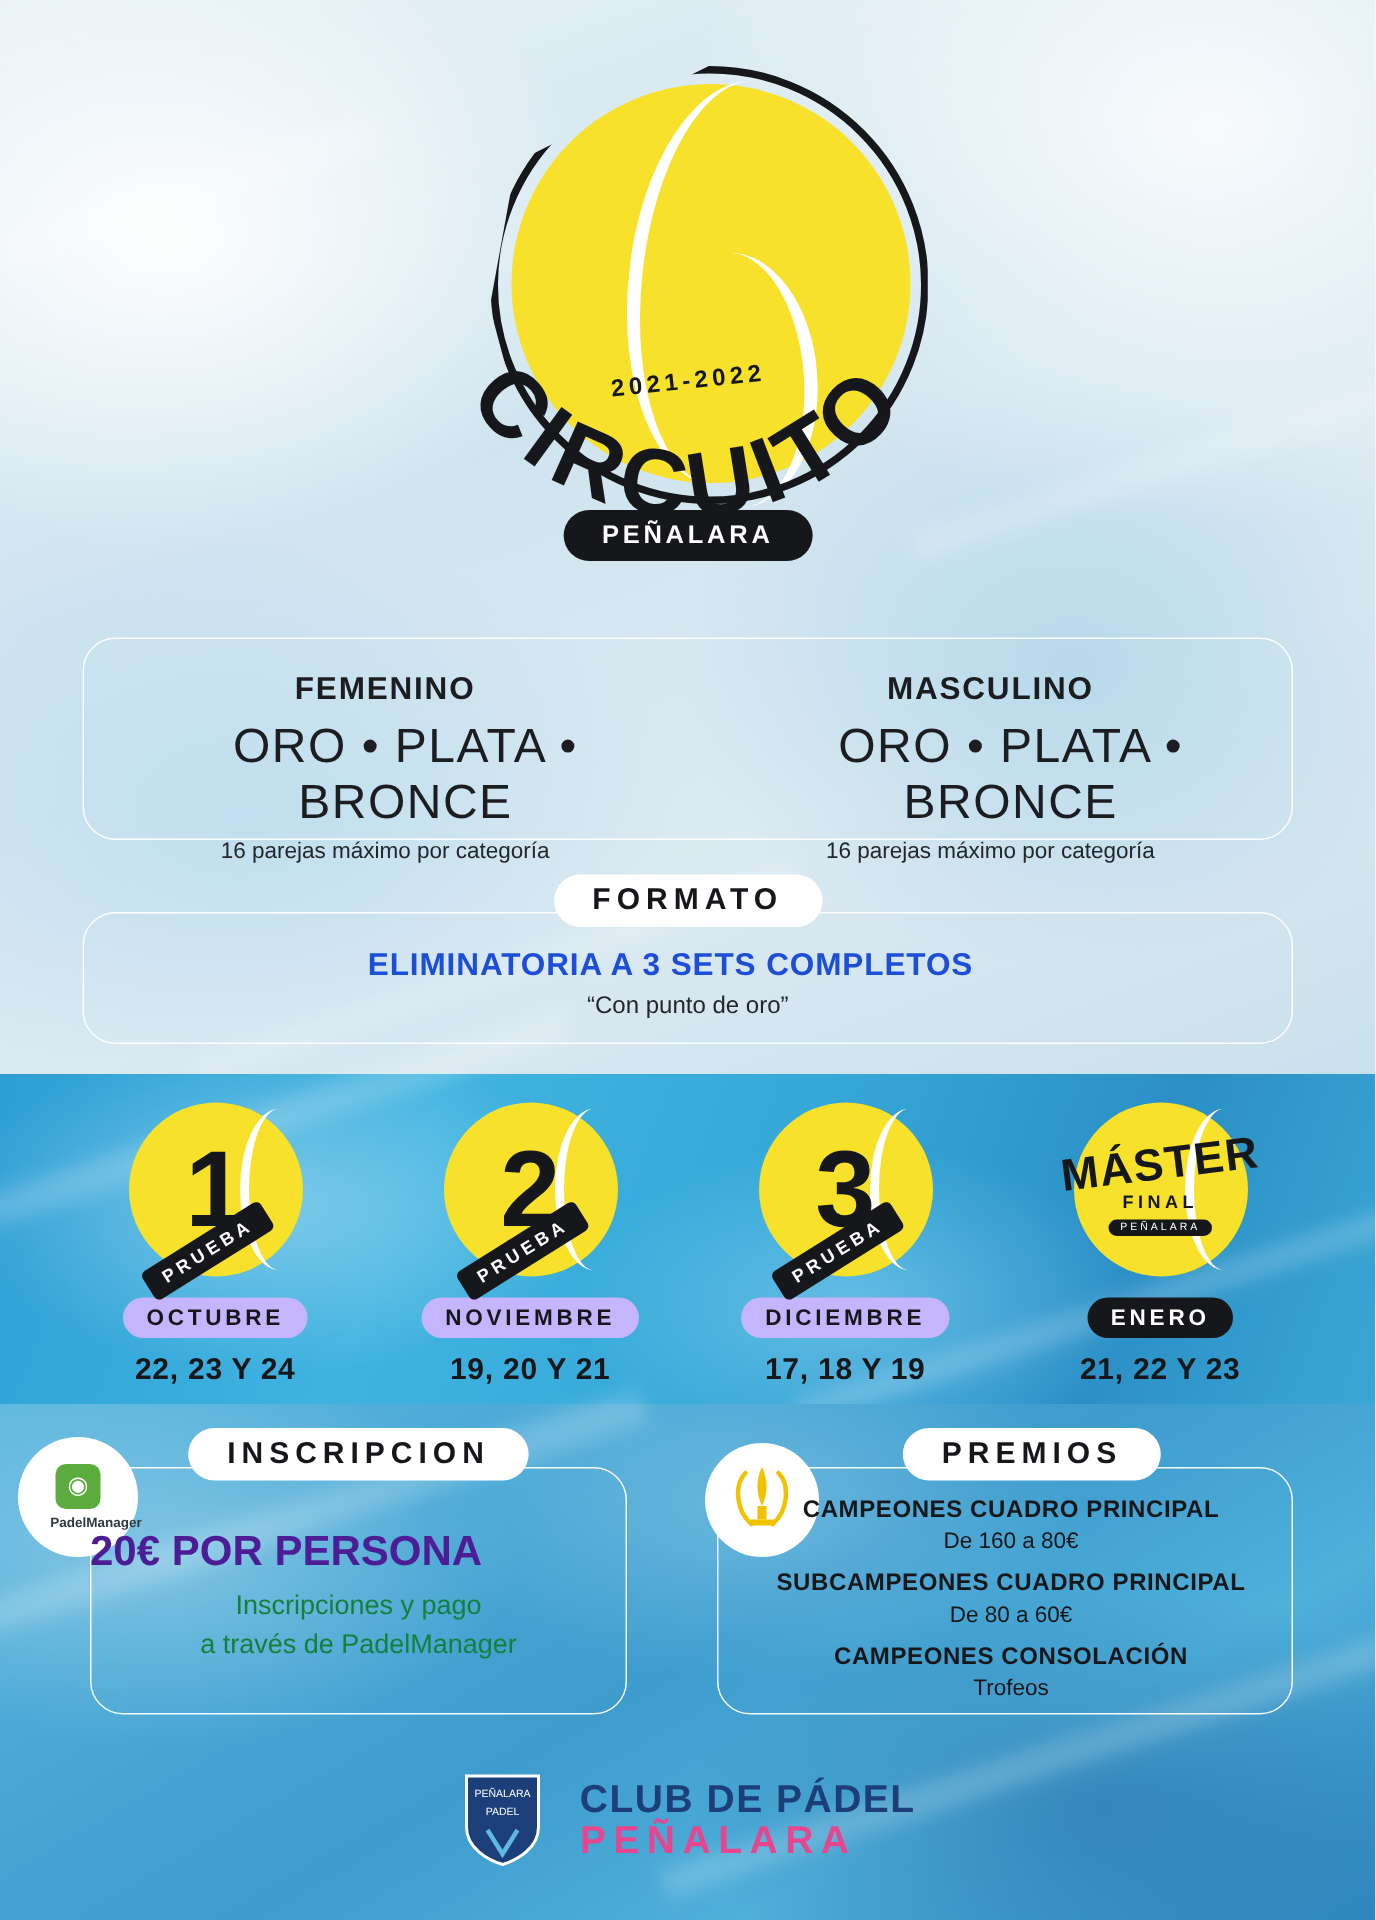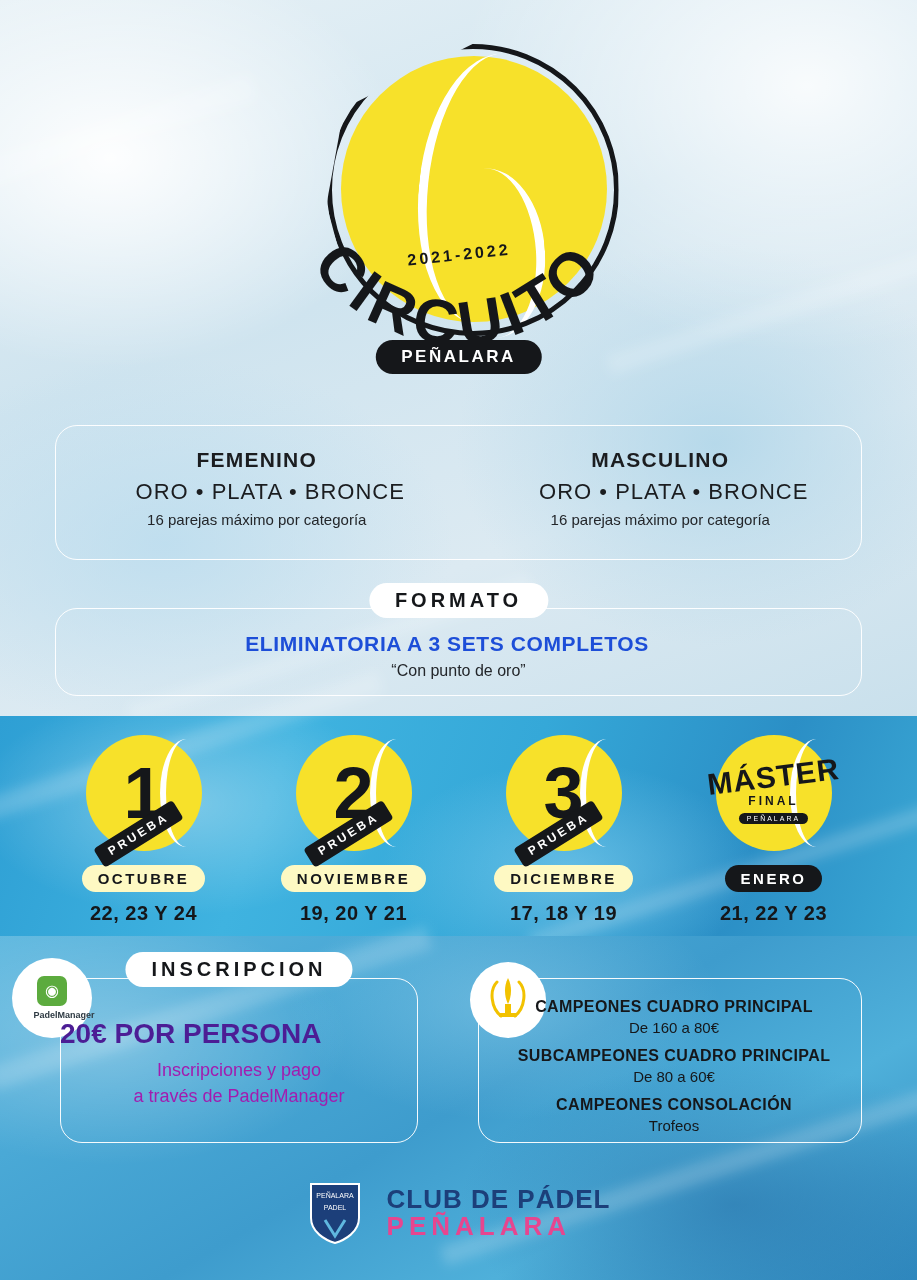--- a/index.html
+++ b/index.html
@@ -111,21 +111,21 @@
 
   
   #card-categorias { left: 55px; top: 425px; width: 807px; height: 135px; }
   #title-categorias { top: 400px; }
   .cat-cols {
     position: absolute; top: 448px; left: 55px; width: 807px;
     display: flex;
   }
   .cat-col { flex: 1; text-align: center; }
   .cat-name { font-size: 21px; font-weight: 700; letter-spacing: 1.2px; color: #1b1d20; text-align: center; }
-  .cat-levels { font-size: 22px; letter-spacing: 1px; color: #1b1d20; margin-top: 7px; font-weight: 400; padding-left: 27px; }
+  .cat-levels { font-size: 32px; letter-spacing: 1px; color: #1b1d20; margin-top: 7px; font-weight: 400; padding-left: 27px; }
   .cat-note { font-size: 15px; color: #23262a; margin-top: 6px; }
 
   
   #card-formato { left: 55px; top: 608px; width: 807px; height: 88px; }
   #title-formato { top: 583px; }
   .formato-main {
     position: absolute; top: 632px; left: 0; width: 894px; text-align: center;
     font-size: 21px; font-weight: 700; letter-spacing: .6px; color: #1d4ed8;
   }
   .formato-sub {
@@ -166,21 +166,21 @@
     align-items: center; justify-content: center; line-height: 1;
   }
   .mb-main { font-size: 30px; font-weight: 700; color: #15171a; letter-spacing: 1px; transform: rotate(-7deg); }
   .mb-sub { font-size: 12px; font-weight: 700; color: #15171a; letter-spacing: 3px; margin-top: 3px; }
   .mb-pill {
     margin-top: 6px; background: #15171a; color: #fff;
     font-size: 7px; letter-spacing: 2px; padding: 2px 8px; border-radius: 8px;
   }
   .month-pill {
     display: inline-block; margin-top: 14px;
-    background: #fef9c3; color: #15171a;
+    background: #c4b5fd; color: #15171a;
     padding: 5px 16px; border-radius: 14px;
     font-size: 15px; letter-spacing: 2.5px; font-weight: 700;
   }
   .month-pill.dark { background: #15171a; color: #ffffff; }
   .prueba-dates {
     margin-top: 10px; font-size: 20px; font-weight: 700; color: #15171a; letter-spacing: .5px;
   }
 
   
   #card-inscripcion { left: 60px; top: 978px; width: 358px; height: 165px; }
@@ -200,21 +200,21 @@
   }
   .pm-logo span { color: #fff; font-size: 16px; line-height: 1; }
   .pm-name { font-size: 9px; font-weight: 700; color: #2e3a43; margin-top: 4px; padding-left: 24px; }
 
   .ins-price {
     position: absolute; top: 1018px; left: 60px; width: 358px; 
     font-size: 28px; font-weight: 700; color: #4c1d95;
   }
   .ins-l1, .ins-l2 {
     position: absolute; left: 60px; width: 358px; text-align: center;
-    font-size: 18px; color: #a21caf;
+    font-size: 18px; color: #15803d;
   }
   .ins-l1 { top: 1060px; }
   .ins-l2 { top: 1086px; }
 
   .trophy {
     position: absolute; left: 470px; top: 962px; width: 76px; height: 76px;
     border-radius: 50%; background: #ffffff;
     display: flex; align-items: center; justify-content: center;
   }
   .trophy svg { width: 46px; height: 52px; }
@@ -347,20 +347,21 @@
     <div class="pm-logo">
         <span>◉</span>
       </div>
     <div class="pm-name">PadelManager</div>
   </div>
   <div class="ins-price">20€ POR PERSONA</div>
   <div class="ins-l1">Inscripciones y pago</div>
   <div class="ins-l2">a través de PadelManager</div>
 
   <div class="card" id="card-premios"></div>
+  <div class="card-title" id="title-premios">PREMIOS</div>
   <div class="trophy">
     <svg viewBox="0 0 46 52" xmlns="http://www.w3.org/2000/svg">
       <path d="M23 4 C18 14 20 24 23 30 C26 24 28 14 23 4 Z" fill="#f2c200"></path>
       <rect x="20" y="30" width="6" height="9" fill="#f2c200"></rect>
       <rect x="14" y="39" width="18" height="4" rx="1.5" fill="#f2c200"></rect>
       <path d="M12 8 C4 16 6 34 16 42" fill="none" stroke="#f2c200" stroke-width="3" stroke-linecap="round"></path>
       <path d="M34 8 C42 16 40 34 30 42" fill="none" stroke="#f2c200" stroke-width="3" stroke-linecap="round"></path>
     </svg>
   </div>
   <div class="premios-list">

